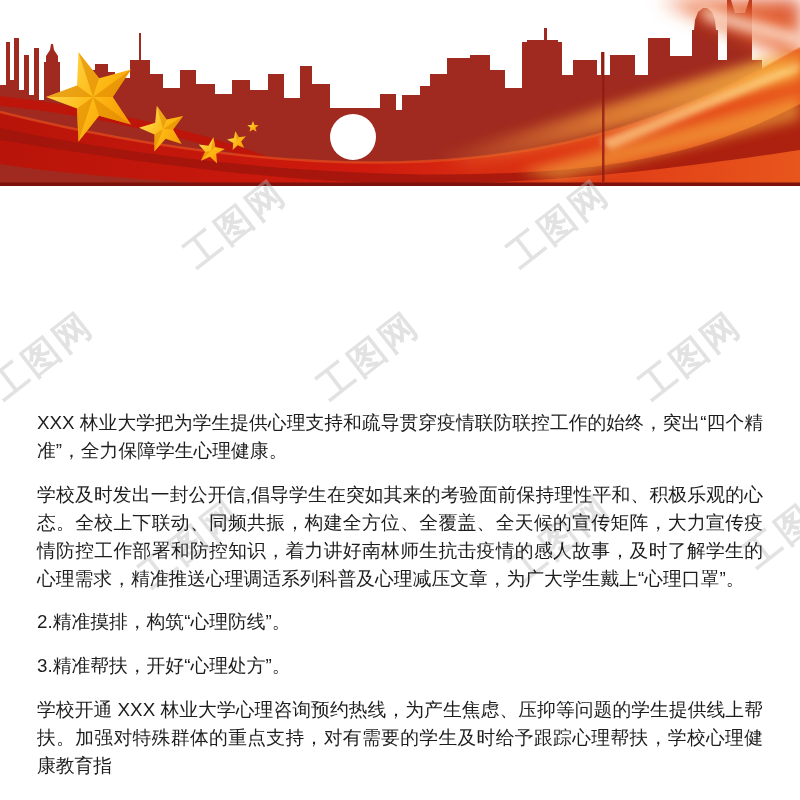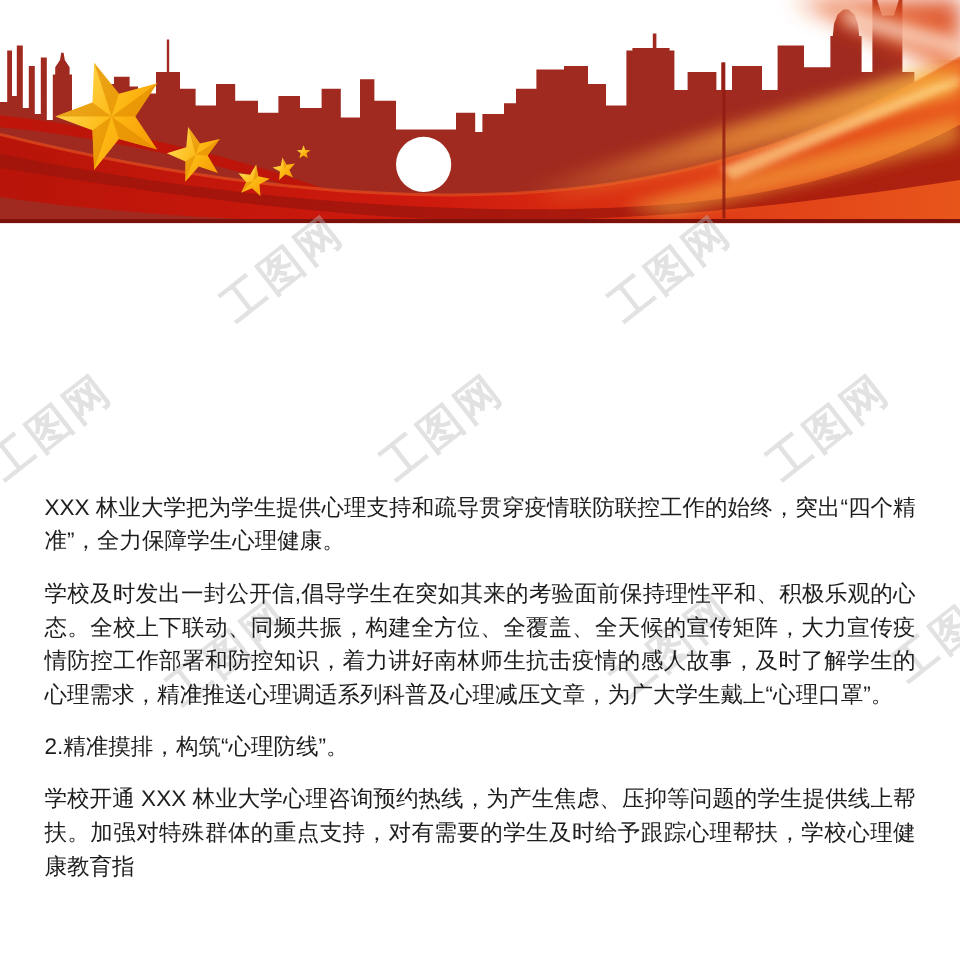--- a/index.html
+++ b/index.html
@@ -136,16 +136,17 @@
   <div class="wm wm-b2">工图网</div>
   <div class="wm wm-b3">工图网</div>
   <div class="wm wm-c1">工图网</div>
   <div class="wm wm-c2">工图网</div>
   <div class="wm wm-c3">工图网</div>
 
   <div id="article">
     <p>XXX 林业大学把为学生提供心理支持和疏导贯穿疫情联防联控工作的始终，突出“四个精准”，全力保障学生心理健康。</p>
     <p>学校及时发出一封公开信,倡导学生在突如其来的考验面前保持理性平和、积极乐观的心态。全校上下联动、同频共振，构建全方位、全覆盖、全天候的宣传矩阵，大力宣传疫情防控工作部署和防控知识，着力讲好南林师生抗击疫情的感人故事，及时了解学生的心理需求，精准推送心理调适系列科普及心理减压文章，为广大学生戴上“心理口罩”。</p>
     <p>2.精准摸排，构筑“心理防线”。</p>
+    <p>3.精准帮扶，开好“心理处方”。</p>
     <p>学校开通 XXX 林业大学心理咨询预约热线，为产生焦虑、压抑等问题的学生提供线上帮扶。加强对特殊群体的重点支持，对有需要的学生及时给予跟踪心理帮扶，学校心理健康教育指</p>
   </div>
 
 </div>
 
 </body></html>

